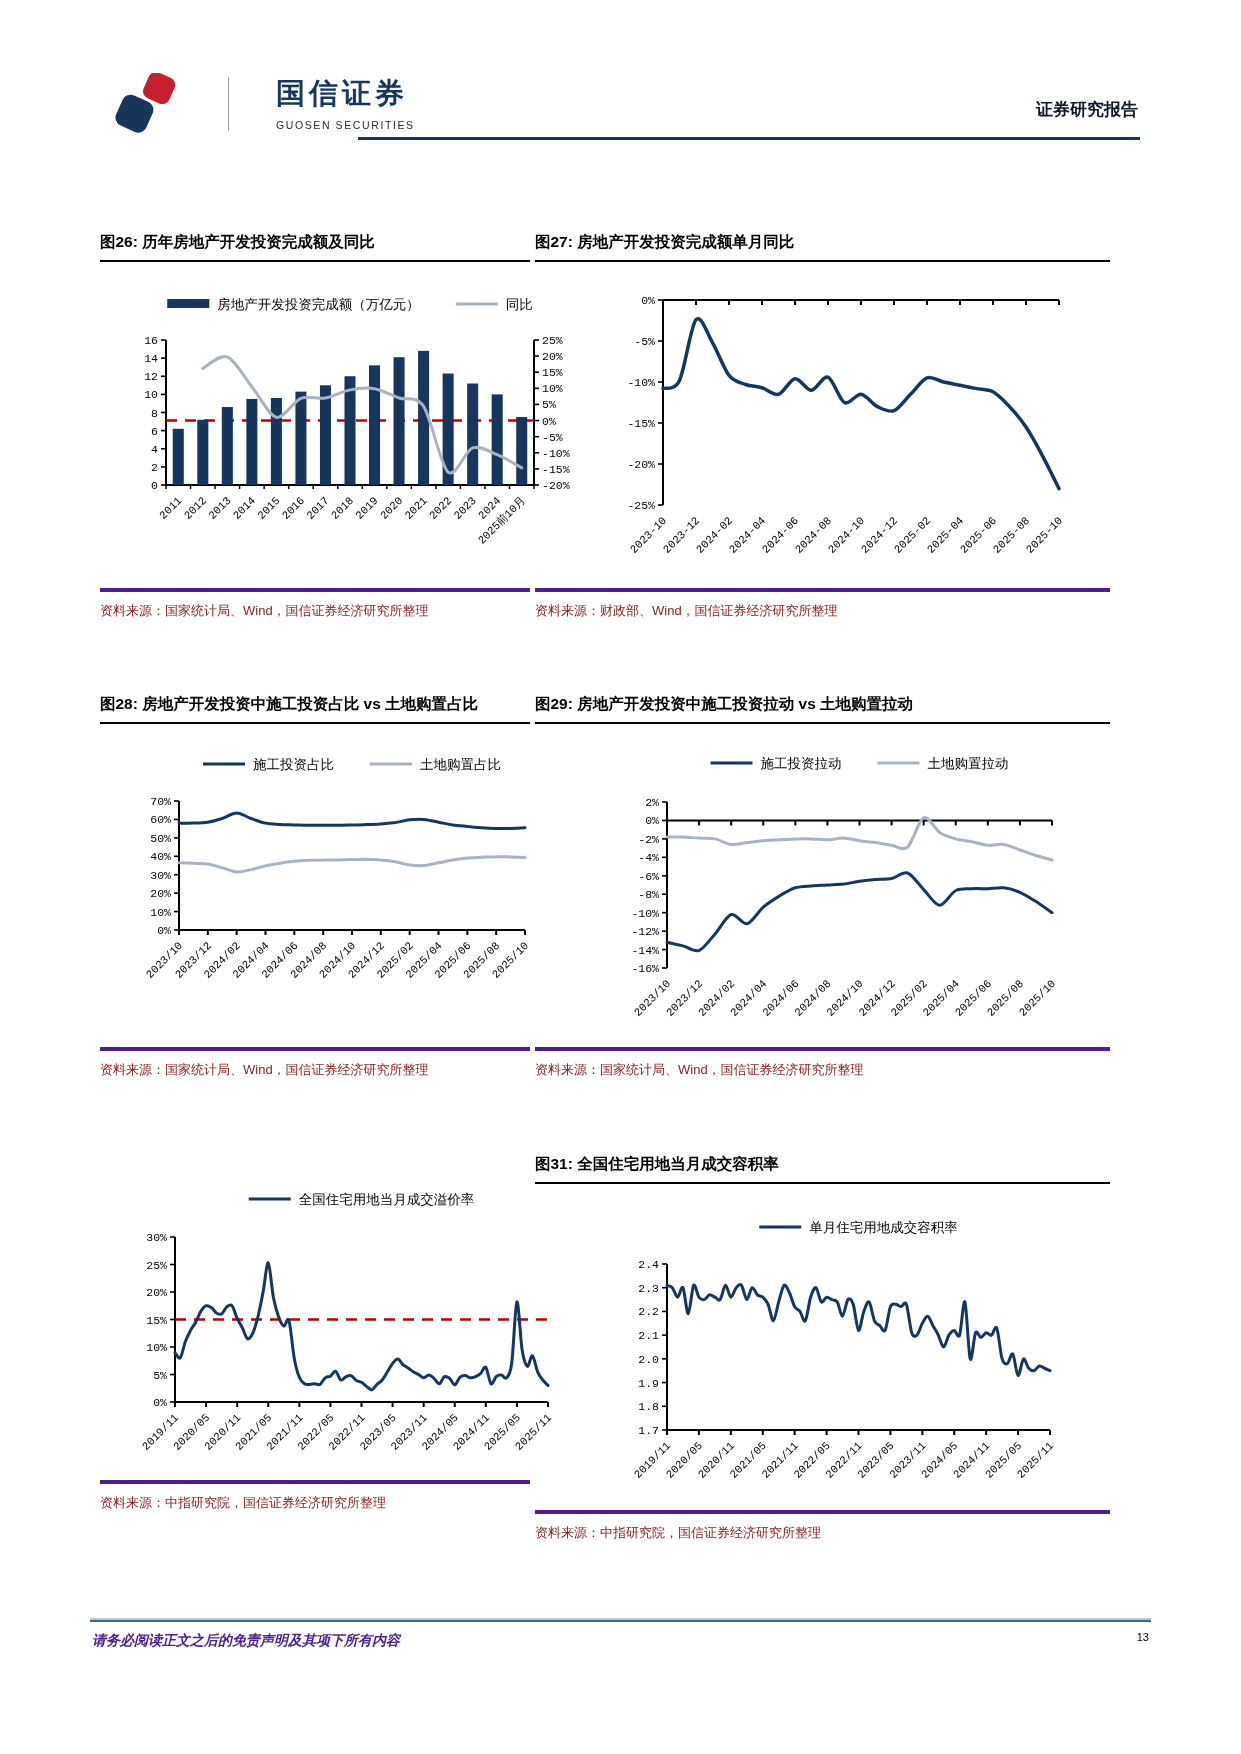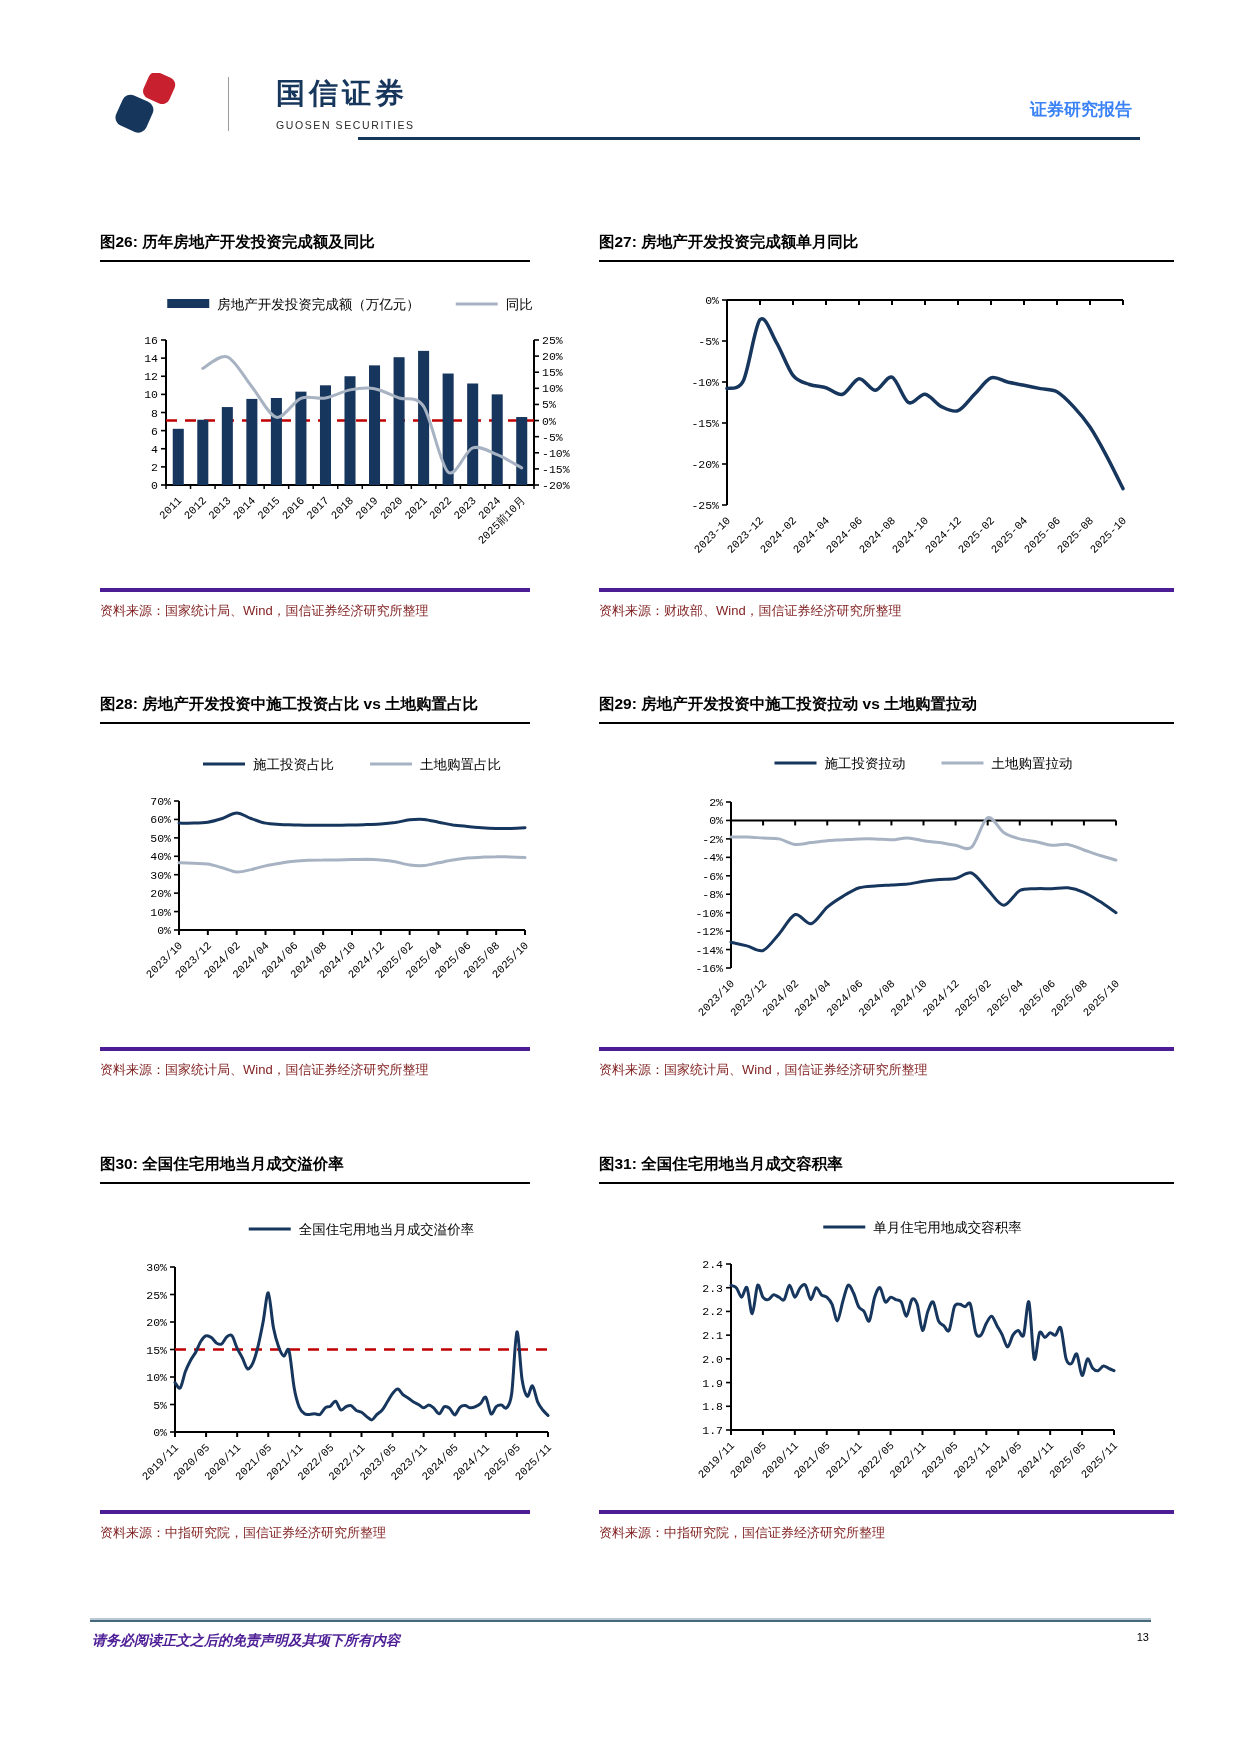--- a/index.html
+++ b/index.html
@@ -7,35 +7,35 @@
     width:1241px;height:1754px;position:relative;background:#ffffff;
     font-family:"Liberation Sans",sans-serif;color:#000;
   }
   
   .header{position:absolute;left:0;top:0;width:1241px;height:150px;}
   .logo-block{position:absolute;left:113px;top:72px;height:64px;display:flex;align-items:center;gap:37px;}
   .logo-mark{width:70px;height:62px;}
   .logo-divider{width:1px;height:54px;background:#9a9a9a;margin:0 10px 0 8px;}
   .brand-cn{font-size:29px;font-weight:700;color:#16365C;letter-spacing:4px;line-height:30px;}
   .brand-en{font-size:10.5px;color:#2b2b2b;letter-spacing:1.6px;margin-top:11px;}
-  .report-type{position:absolute;right:109px;top:98px;font-size:17px;font-weight:700;color:#3b82f6;}
+  .report-type{position:absolute;right:103px;top:98px;font-size:17px;font-weight:700;color:#0f172a;}
   .header-rule{position:absolute;left:358px;top:137px;width:782px;height:3px;background:#16365C;}
   
   .fig{position:absolute;margin-top:42px;}
   .fig-title{
     font-size:15.5px;font-weight:700;color:#000;line-height:20px;
     padding-bottom:8px;border-bottom:2px solid #000;
   }
   .fig-chart{display:block;overflow:visible;}
   .fig-source{
     border-top:4px solid #4c1d95;padding-top:10px;
     font-size:13px;color:#7f1d1d;font-family:"Liberation Sans",sans-serif;
   }
   .col-left{left:100px;width:430px;}
-  .col-right{left:599px;width:575px;}
+  .col-right{left:535px;width:575px;}
   .row1{top:190px;}
   .row2{top:652px;}
   .row3{top:1112px;}
   
   .footer-rule{position:absolute;left:90px;top:1620px;width:1061px;height:0;
     border-top:2px solid #44697d;box-shadow:0 -2px 0 #b9c7d1;}
   .footer-disclaimer{position:absolute;left:92px;top:1632px;font-size:14px;
     font-style:italic;font-weight:600;color:#4c1d95;}
   .footer-page{position:absolute;right:92px;top:1631px;font-size:11px;color:#000;}
 </style>
@@ -318,21 +318,20 @@
       <path d="M132,113.04444444444445C134.5,113.0,143.1,112.9,148.0,113.0C153.0,113.2,159.1,113.7,164.1,114.0C169.0,114.3,175.2,113.9,180.1,114.9C185.1,115.9,191.2,119.9,196.2,120.4C201.1,121.0,207.3,119.1,212.2,118.6C217.1,118.0,223.3,117.2,228.3,116.7C233.2,116.3,239.4,116.1,244.3,115.8C249.2,115.5,255.4,115.0,260.3,114.9C265.3,114.7,271.4,114.7,276.4,114.9C281.3,115.0,287.5,116.0,292.4,115.8C297.4,115.7,303.5,113.8,308.5,114.0C313.4,114.1,319.6,116.0,324.5,116.7C329.4,117.4,335.6,117.9,340.5,118.6C345.5,119.3,351.6,120.6,356.6,121.3C361.5,122.1,367.7,127.4,372.6,123.2C377.6,118.9,383.7,95.9,388.7,93.7C393.6,91.4,399.8,105.2,404.7,108.4C409.6,111.7,415.8,113.5,420.8,114.9C425.7,116.3,431.9,116.7,436.8,117.7C441.7,118.6,447.9,120.9,452.8,121.3C457.8,121.8,463.9,119.7,468.9,120.4C473.8,121.1,480.0,124.3,484.9,126.0C489.9,127.7,496.0,129.9,501.0,131.5C505.9,133.0,514.5,135.4,517.0,136.1" fill="none" stroke="#A7B3C2" stroke-width="3" stroke-linecap="round" stroke-linejoin="round"></path>
       <line x1="175.5" y1="39" x2="217.5" y2="39" stroke="#17365D" stroke-width="3"></line>
       <text x="225.5" y="44" text-anchor="start" font-size="13.5" font-family="&quot;Liberation Sans&quot;,sans-serif" fill="#000">施工投资拉动</text>
       <line x1="342.5" y1="39" x2="384.5" y2="39" stroke="#A7B3C2" stroke-width="3"></line>
       <text x="392.5" y="44" text-anchor="start" font-size="13.5" font-family="&quot;Liberation Sans&quot;,sans-serif" fill="#000">土地购置拉动</text>
     </svg>
   <div class="fig-source">资料来源：国家统计局、Wind，国信证券经济研究所整理</div>
 </div>
 
 <div class="fig col-left row3">
-  <div class="fig-title">图30: 全国住宅用地当月成交溢价率</div>
   <svg class="fig-chart" width="465" height="326" viewBox="0 0 465 326">
       <line x1="75" y1="83" x2="75" y2="248" stroke="#000000" stroke-width="2"></line>
       <line x1="70" y1="248" x2="75" y2="248" stroke="#000000" stroke-width="1.6"></line>
       <text x="67" y="252" text-anchor="end" font-size="11.5" font-family="&quot;Liberation Mono&quot;,&quot;DejaVu Sans Mono&quot;,monospace" fill="#000">0%</text>
       <line x1="70" y1="220.5" x2="75" y2="220.5" stroke="#000000" stroke-width="1.6"></line>
       <text x="67" y="224.5" text-anchor="end" font-size="11.5" font-family="&quot;Liberation Mono&quot;,&quot;DejaVu Sans Mono&quot;,monospace" fill="#000">5%</text>
       <line x1="70" y1="193" x2="75" y2="193" stroke="#000000" stroke-width="1.6"></line>
       <text x="67" y="197" text-anchor="end" font-size="11.5" font-family="&quot;Liberation Mono&quot;,&quot;DejaVu Sans Mono&quot;,monospace" fill="#000">10%</text>
       <line x1="70" y1="165.5" x2="75" y2="165.5" stroke="#000000" stroke-width="1.6"></line>
       <text x="67" y="169.5" text-anchor="end" font-size="11.5" font-family="&quot;Liberation Mono&quot;,&quot;DejaVu Sans Mono&quot;,monospace" fill="#000">15%</text>

